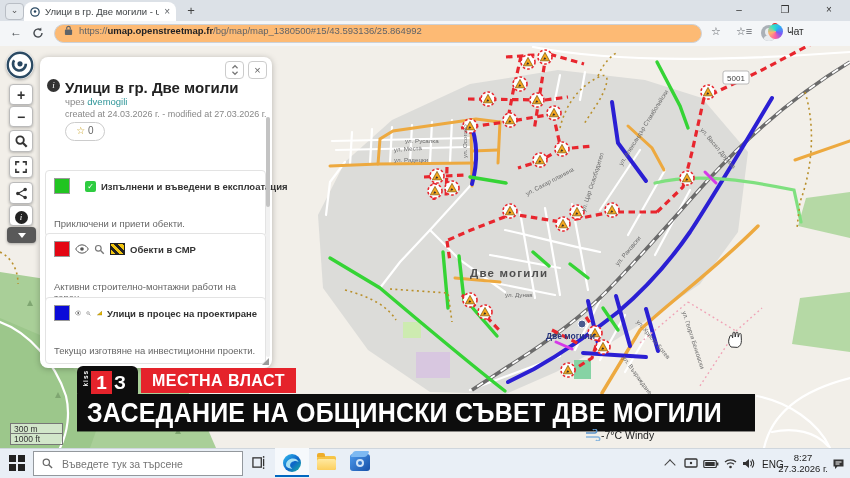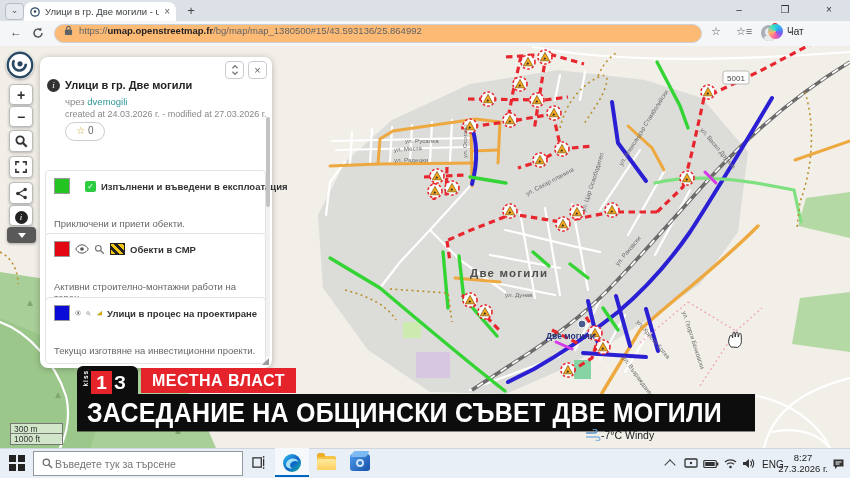--- a/index.html
+++ b/index.html
@@ -37,21 +37,21 @@
   
   .ctl{left:9px;width:24px;height:22px;background:#fff;border:1px solid #bbb;border-radius:4px;
     box-shadow:0 1px 3px rgba(0,0,0,.25);text-align:center;color:#333;box-sizing:border-box;}
   .ctl-glyph{font-size:14px;font-weight:bold;line-height:20px;}
   .umap-logo{left:6px;top:51px;width:28px;height:28px;border-radius:50%;background:#fff;box-shadow:0 1px 3px rgba(0,0,0,.3);}
   .collapse{left:7px;top:227px;width:29px;height:16px;background:#595959;border-radius:4px;text-align:center;box-shadow:0 1px 3px rgba(0,0,0,.3);}
   .collapse:after{content:"";display:inline-block;margin-top:6px;border:4px solid transparent;border-top:5px solid #fff;}
   
   .panel{left:40px;top:57px;width:232px;height:311px;background:#fff;border-radius:8px;box-shadow:0 1px 6px rgba(0,0,0,.25);}
   .panel-btn{top:4px;width:19px;height:18px;border:1px solid #ccc;border-radius:4px;background:#fff;text-align:center;color:#666;box-sizing:border-box;}
-  .panel-title{left:25px;top:22px;font-size:11px;font-weight:bold;color:#222;white-space:nowrap;}
+  .panel-title{left:25px;top:22px;font-size:15px;font-weight:bold;color:#222;white-space:nowrap;}
   .info-badge{left:7px;top:22px;width:13px;height:13px;border-radius:50%;background:#333;color:#fff;font-size:9px;font-style:italic;font-family:"Liberation Serif",serif;text-align:center;line-height:13px;}
   .byline{left:25px;top:39px;font-size:9.5px;color:#888;}
   .byline a{color:#2e9598;text-decoration:none;}
   .meta{left:25px;top:52px;font-size:9px;color:#888;white-space:nowrap;}
   .starpill{left:25px;top:65px;width:38px;height:17px;border:1px solid #ccc;border-radius:10px;font-size:10px;color:#666;text-align:center;line-height:16px;}
   .star-glyph{color:#c9a227;}
   .layer-card{left:5px;width:221px;border:1px solid #e3e3e3;border-radius:4px;background:#fff;box-sizing:border-box;padding:7px 8px;}
   .layer-head{display:flex;align-items:center;gap:5px;}
   .swatch{width:14px;height:14px;border:1px solid #999;flex:0 0 auto;}
   .sw0{background:#21c421;} .sw1{background:#e30613;} .sw2{background:#0b0bd8;}
@@ -68,21 +68,21 @@
   .brand-one{width:21px;height:24px;background:#e5232b;color:#fff;font-weight:bold;font-size:19px;text-align:center;line-height:24px;}
   .brand-three{color:#fff;font-weight:bold;font-size:19px;line-height:24px;}
   .category-badge{left:141px;top:368px;height:25px;background:#e5232b;color:#fff;font-size:16px;font-weight:bold;
     line-height:25px;padding:0 11px;letter-spacing:.5px;}
   .headline-bar{left:77px;top:394px;width:678px;height:35px;background:#0d0d0d;color:#fff;font-size:25px;font-weight:bold;
     line-height:35px;padding:0 10px;letter-spacing:.2px;box-sizing:border-box;white-space:nowrap;transform:scaleY(1.07);transform-origin:top;}
   
   .taskbar{left:0;top:448px;width:850px;height:30px;background:#e9eff6;border-top:1px solid #cfd6dd;}
   .start{left:9px;top:455px;width:16px;height:16px;display:grid;grid-template-columns:7px 7px;grid-gap:2px;}
   .start span{width:7px;height:7px;background:#222;}
-  .tsearch{left:33px;top:451px;width:210px;height:25px;background:#fff;border:1px solid #93989d;display:flex;align-items:center;padding:0 8px;box-sizing:border-box;}
+  .tsearch{left:33px;top:451px;width:210px;height:25px;background:#fff;border:1px solid #93989d;display:flex;align-items:center;gap:7px;padding:0 8px;box-sizing:border-box;}
   .tsearch input{border:none;outline:none;font-size:10.5px;color:#444;width:160px;font-family:inherit;background:transparent;}
   .tile{top:448px;width:34px;height:29px;display:flex;align-items:center;justify-content:center;}
   .tile.active{background:#f6f9fc;box-shadow:inset 0 -2px 0 #0067c0;}
   .folder{position:relative;width:19px;height:14px;background:linear-gradient(#f7c74a,#eead2b);border-radius:2px;}
   .folder:before{content:"";position:absolute;left:0;top:-3px;width:8px;height:4px;background:#eead2b;border-radius:2px 2px 0 0;}
   .folder:after{content:"";position:absolute;left:0;top:3px;width:19px;height:11px;background:linear-gradient(#ffe9a0,#fccf5e);border-radius:2px;}
   .blueapp{position:relative;width:20px;height:17px;background:linear-gradient(135deg,#4d9aec,#1650a8);border-radius:3px;}
   .blueapp:before{content:"";position:absolute;left:2px;top:-3px;width:16px;height:6px;background:#7db9f2;transform:skewX(-30deg);border-radius:2px;}
   .blueapp:after{content:"";position:absolute;left:6px;top:5px;width:8px;height:8px;border-radius:50%;border:2px solid #cfe3f8;box-sizing:border-box;}
   .tray-text{font-size:10px;color:#222;}

